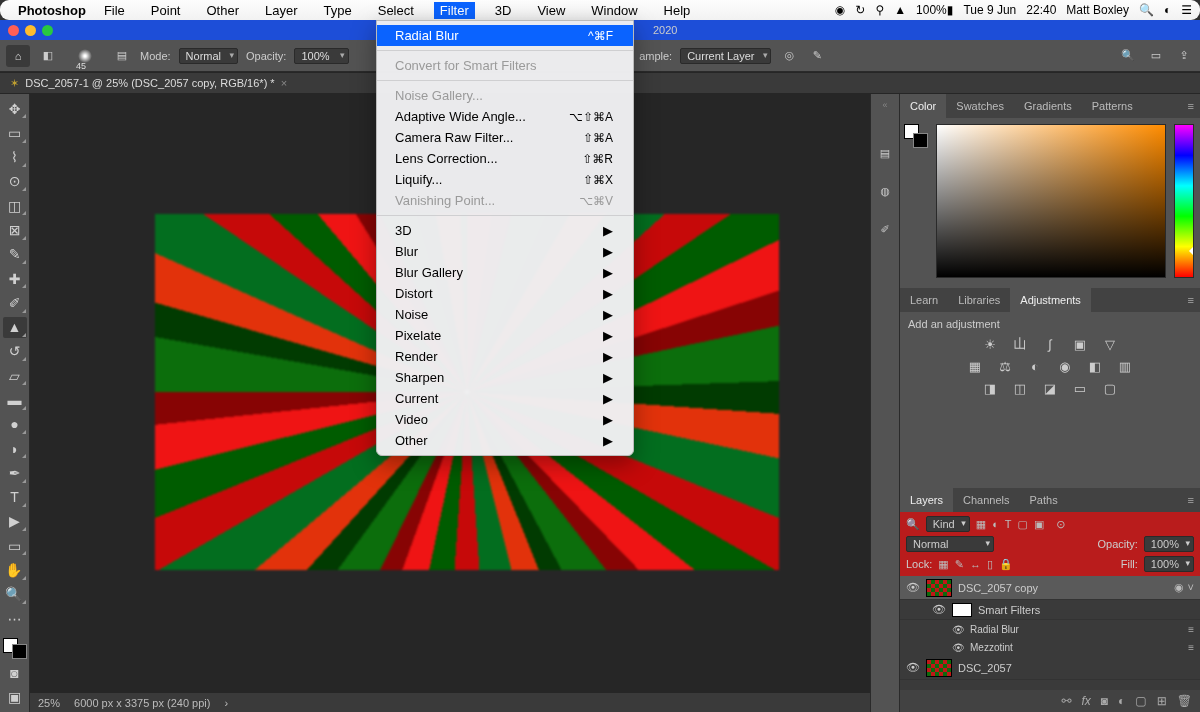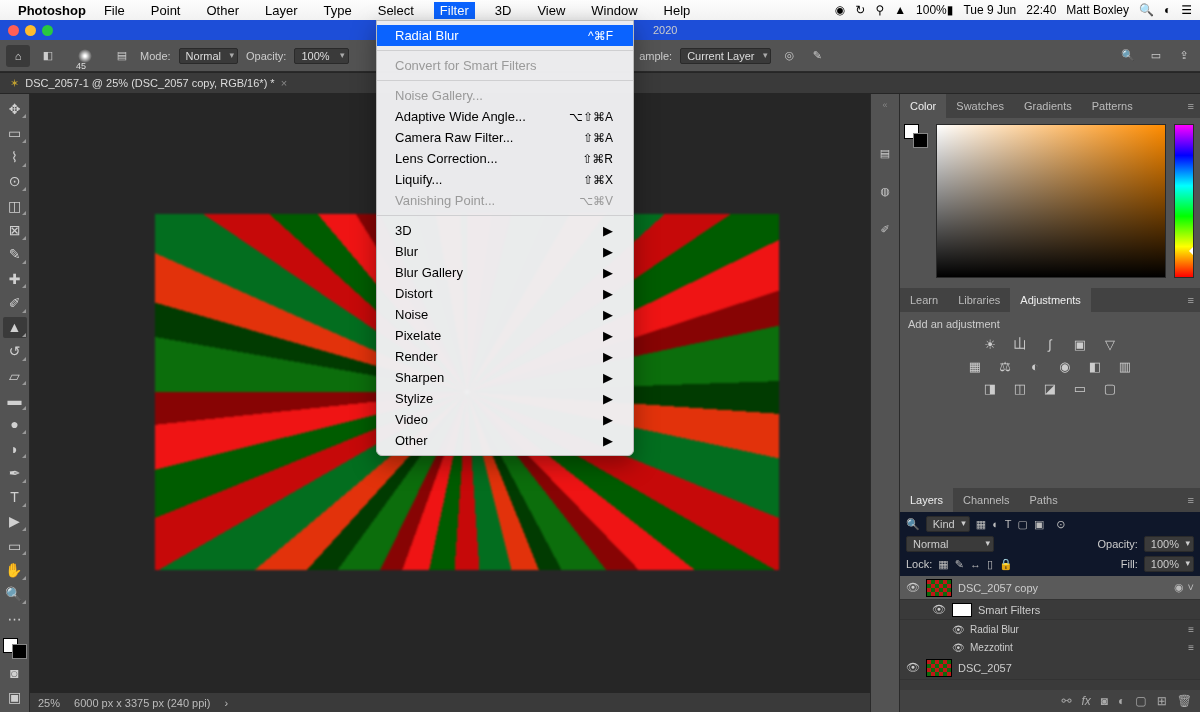--- a/index.html
+++ b/index.html
@@ -1,19 +1,19 @@
 <!DOCTYPE html>
 <html><head>
 <meta charset="utf-8">
 <style>
 * { margin: 0; padding: 0; box-sizing: border-box; font-family: -apple-system, "Helvetica Neue", Arial, sans-serif; }
 body { background: #323232; color: #ccc; width: 1200px; height: 712px; overflow: hidden; position: relative; font-size: 11px; }
 
 
-.mac-menubar { height: 20px; background: linear-gradient(#fdfdfd,#f2f2f2); display: flex; align-items: center; padding: 0 8px; color: #000; font-size: 13px; }
+.mac-menubar { height: 20px; background: linear-gradient(#fdfdfd,#f2f2f2); display: flex; align-items: center; padding: 0 8px; color: #000; font-size: 13px; border-radius: 9px; }
 .mac-menubar .apple { margin-right: 10px; }
 .mac-menubar .app-name { font-weight: 600; margin-right: 12px; }
 .mac-menubar .mitem { margin-right: 14px; cursor: default; padding: 1px 6px; }
 .mac-menubar .mitem.open { background: #0a63ff; color: #fff; border-radius: 0; }
 .mac-menubar .spacer { flex: 1; }
 .mac-menubar .right-item { margin-left: 10px; font-size: 12px; display: flex; align-items: center; }
 
 
 .window-titlebar { height: 20px; background: #1d4ed8; display: flex; align-items: center; padding: 0 8px; }
 .traffic { display: flex; gap: 6px; }
@@ -57,21 +57,21 @@
   #d41f1f 0deg 8deg, #7a0d0d 8deg 14deg, #1a6b1a 14deg 24deg, #0c3c0c 24deg 30deg,
   #cc3a1a 30deg 38deg, #136b2a 38deg 48deg, #b01414 48deg 56deg, #0e5a0e 56deg 64deg);
  filter: blur(1.2px) saturate(1.15) contrast(1.05);
 }
 .status-bar { position:absolute; left:0; right:0; bottom:0; height:20px; background:#3a3a3a; display:flex; align-items:center; padding:0 8px; gap:14px; color:#bbb; font-size:11px; border-top:1px solid #262626;}
 
 .collapse-strip { width: 30px; background: #535353; border-left:1px solid #2a2a2a; border-right:1px solid #2a2a2a; display:flex; flex-direction:column; align-items:center; gap:16px; padding-top:22px;}
 .collapse-strip .c-icon { width:22px; height:22px; color:#ccc; display:flex; align-items:center; justify-content:center;}
 .collapse-strip .chevrons { font-size:9px; color:#888; position:relative; top:-16px;}
 
-.right-panels { width: 300px; background: #0f172a; display:flex; flex-direction:column; }
+.right-panels { width: 300px; background: #b91c1c; display:flex; flex-direction:column; }
 .panel-tabs { display:flex; background:#424242; height:24px; align-items:stretch; font-size:11px;}
 .panel-tab { padding: 0 10px; color:#bbb; display:flex; align-items:center; cursor:default;}
 .panel-tab.active { background:#535353; color:#eee;}
 .panel-body { background:#535353; padding:6px 8px; }
 
 
 .color-panel { height: 170px; position:relative; }
 .fgbg-mini { position:absolute; left:4px; top:6px; width:24px; height:24px;}
 .fgbg-mini .fg { position:absolute; width:15px; height:15px; background:#fff; border:1px solid #000; }
 .fgbg-mini .bg { position:absolute; width:15px; height:15px; background:#000; border:1px solid #888; right:0; bottom:0;}
@@ -429,21 +429,21 @@
       </div>
       <div class="dd-item">
         <span>Render</span>
         <span class="sub">▶</span>
       </div>
       <div class="dd-item">
         <span>Sharpen</span>
         <span class="sub">▶</span>
       </div>
       <div class="dd-item">
-        <span>Stylize</span>
+        <span>Current</span>
         <span class="sub">▶</span>
       </div>
       <div class="dd-item">
         <span>Video</span>
         <span class="sub">▶</span>
       </div>
       <div class="dd-item">
         <span>Other</span>
         <span class="sub">▶</span>
       </div>

